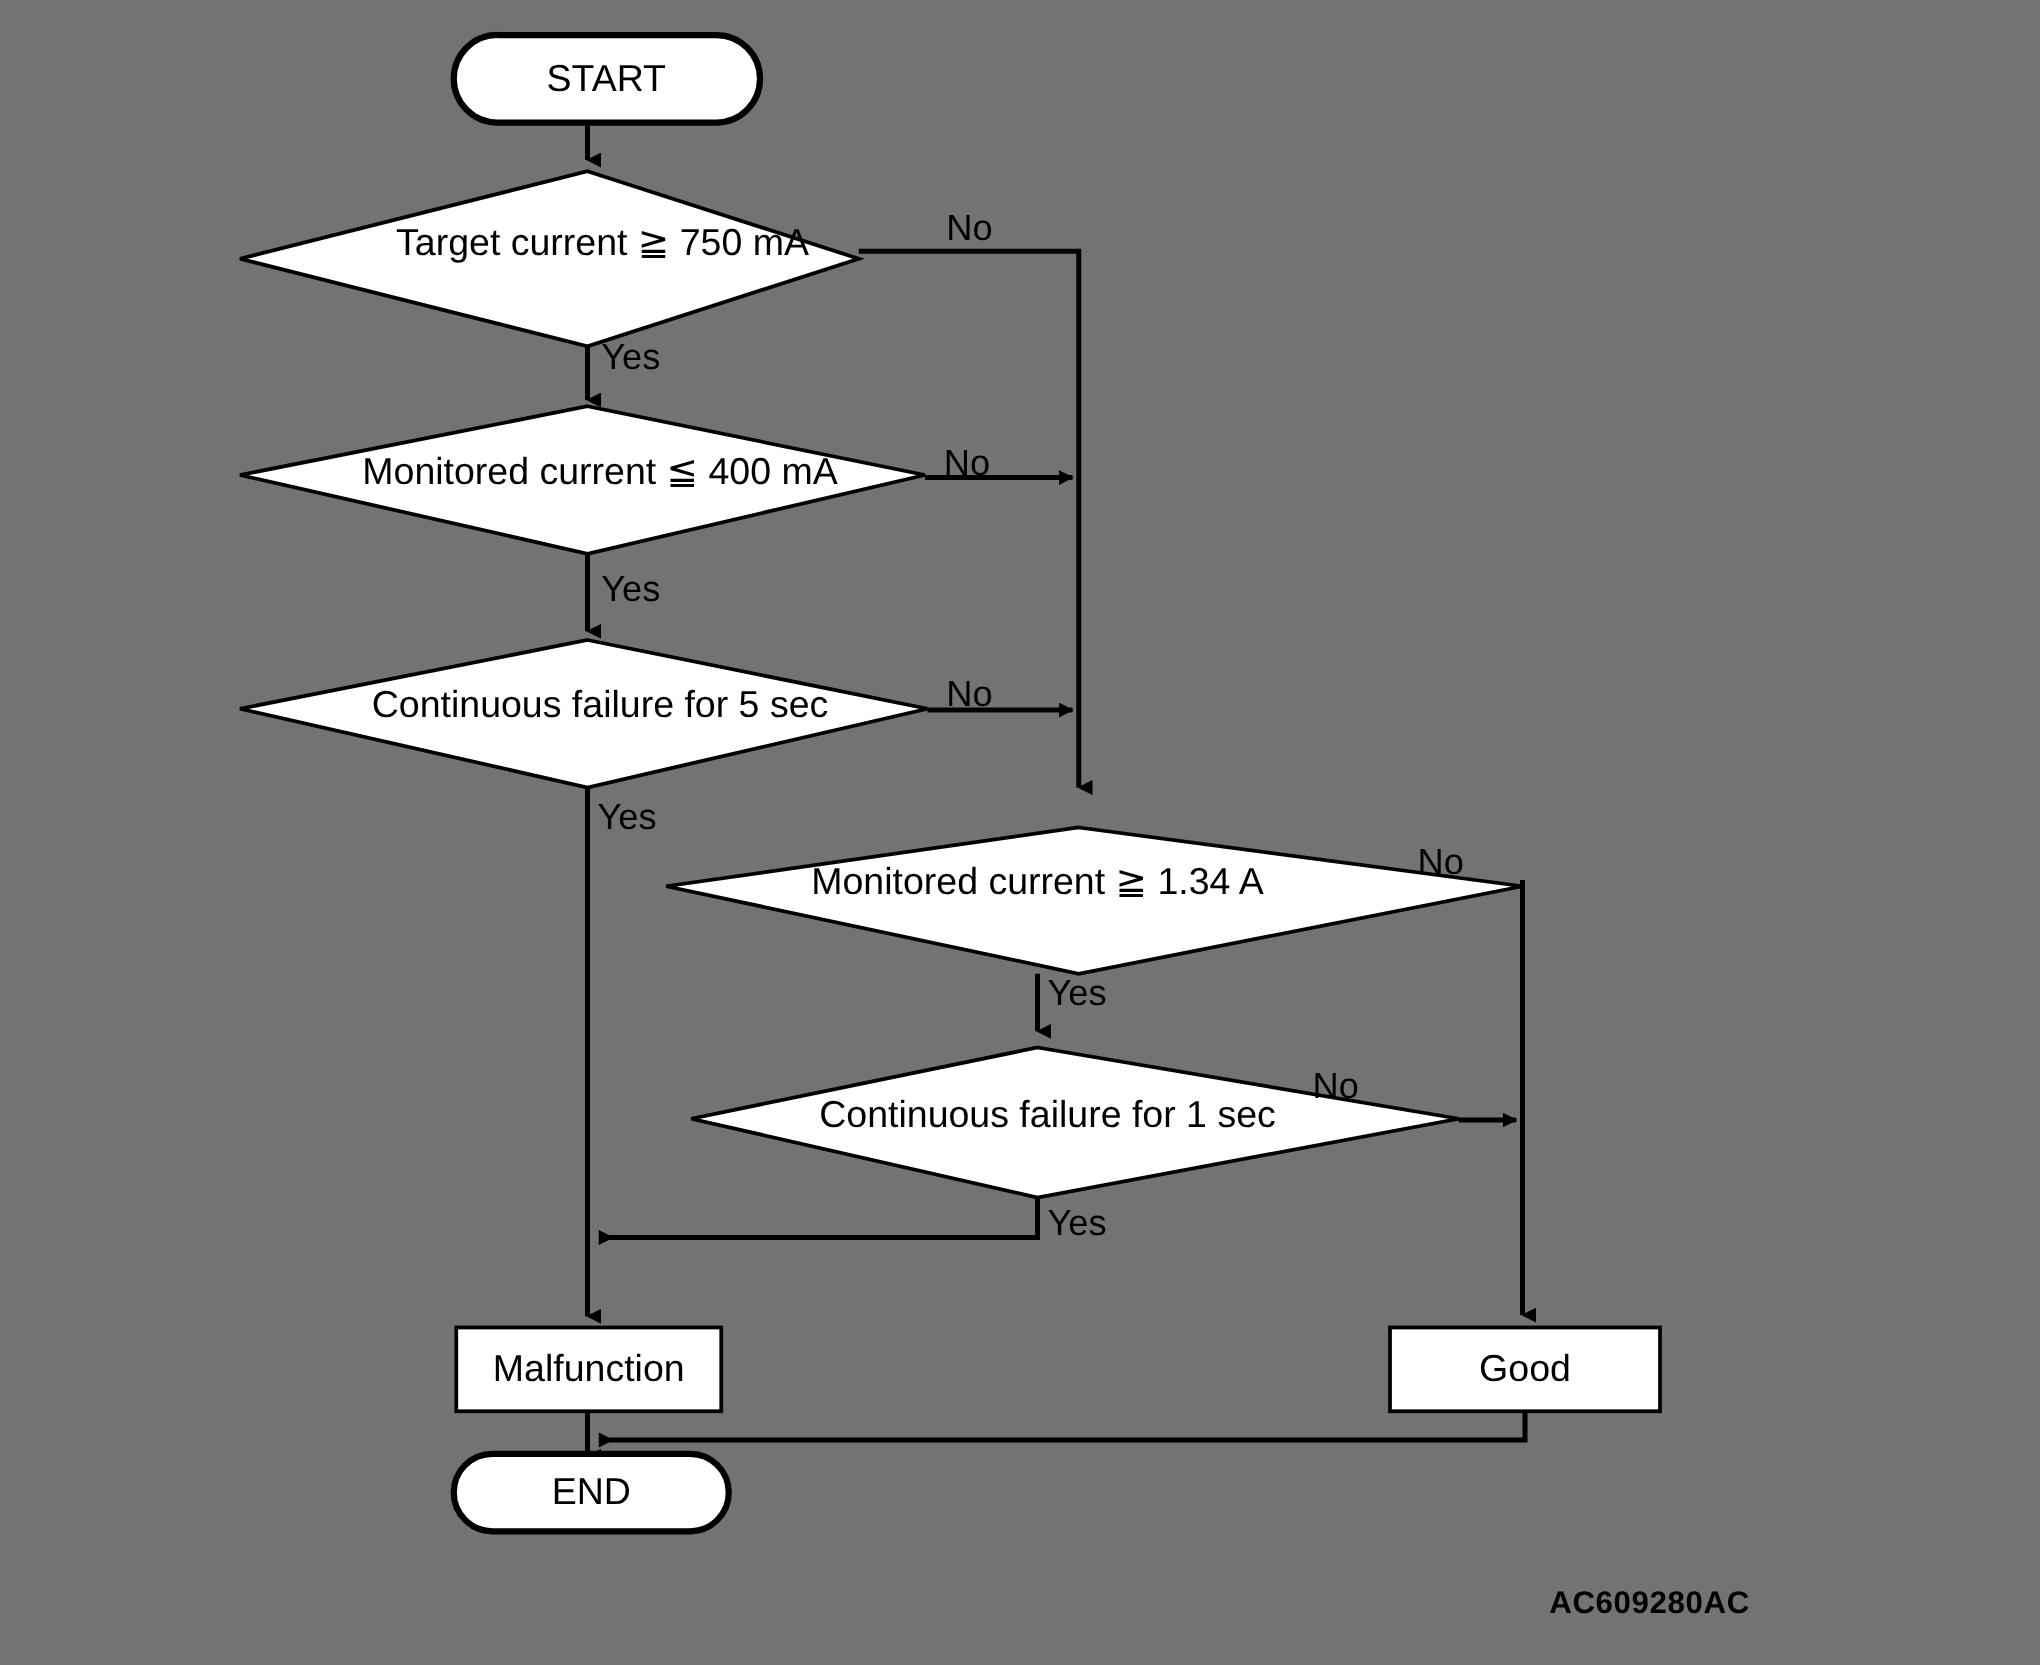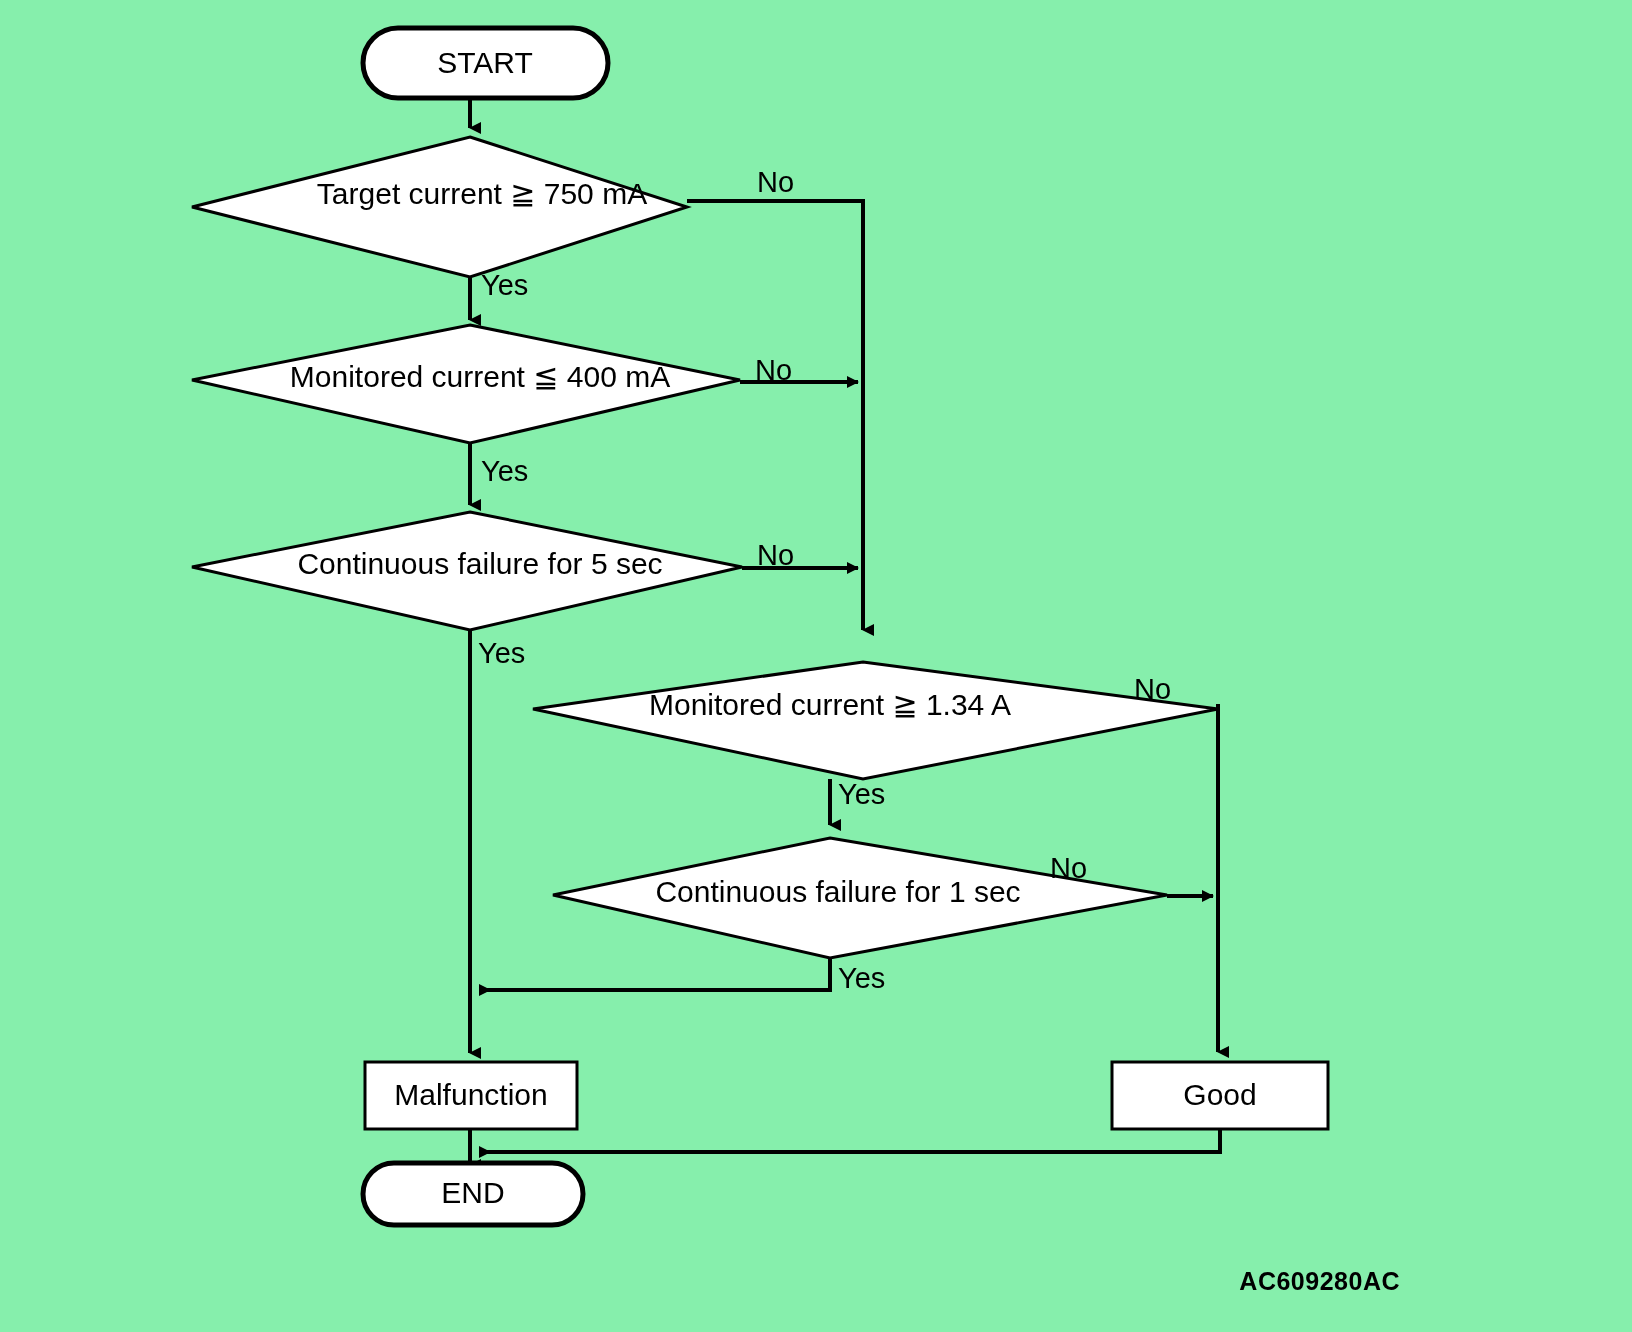--- a/index.html
+++ b/index.html
@@ -8,21 +8,21 @@
     padding: 0;
     background: #ffffff;
   }
   body {
     font-family: "Liberation Sans", sans-serif;
   }
   #page {
     position: relative;
     width: 1632px;
     height: 1332px;
-    background: #86efac;
+    background: #737373;
     overflow: hidden;
   }
   svg.flow {
     position: absolute;
     left: 0;
     top: 0;
     width: 1632px;
     height: 1332px;
   }
   .shape-stroke {

